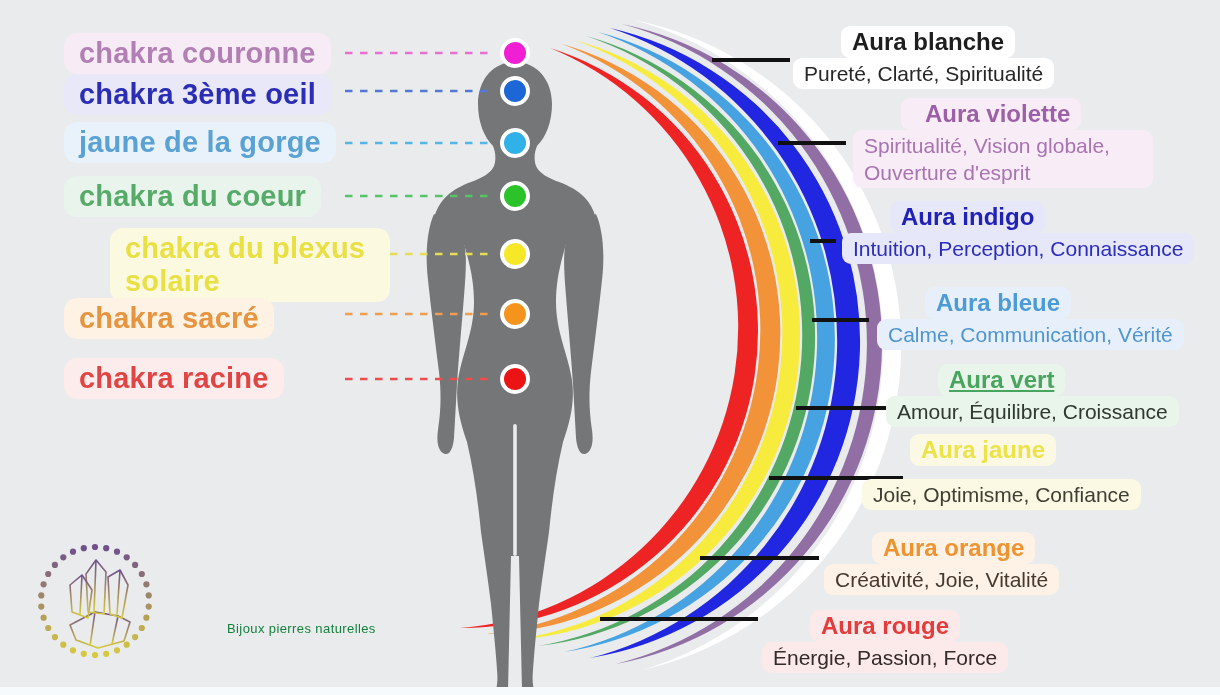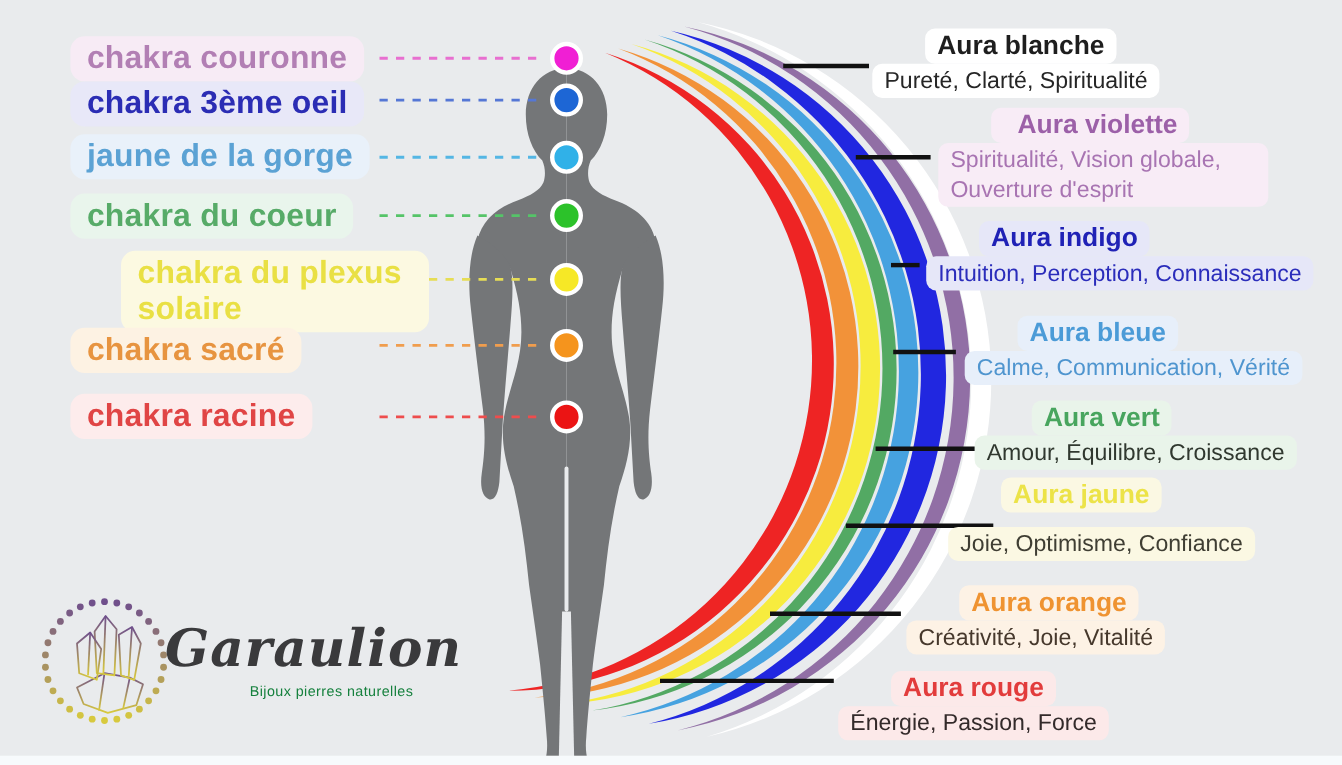--- a/index.html
+++ b/index.html
@@ -146,26 +146,25 @@
     </div>
   <div id="aura-labels">
       <div class="aura-title" style="left: 793px; top: 26px; color: rgb(30, 30, 30); background: rgb(255, 255, 255);">Aura blanche</div>
       <div class="aura-desc" style="left: 793px; top: 58px; color: rgb(38, 38, 38); background: rgb(255, 255, 255);">Pureté, Clarté, Spiritualité</div>
       <div class="aura-title" style="left: 853px; top: 98px; color: rgb(156, 96, 168); background: rgb(248, 236, 246); padding-left: 24px;">Aura violette</div>
       <div class="aura-desc wrap" style="left: 853px; top: 130px; color: rgb(168, 116, 178); background: rgb(248, 236, 246);">Spiritualité, Vision globale, Ouverture d'esprit</div>
       <div class="aura-title" style="left: 842px; top: 201px; color: rgb(32, 34, 182); background: rgb(230, 231, 248);">Aura indigo</div>
       <div class="aura-desc" style="left: 842px; top: 233px; color: rgb(43, 45, 187); background: rgb(230, 231, 248);">Intuition, Perception, Connaissance</div>
       <div class="aura-title" style="left: 877px; top: 287px; color: rgb(75, 155, 215); background: rgb(231, 239, 250);">Aura bleue</div>
       <div class="aura-desc" style="left: 877px; top: 319px; color: rgb(79, 149, 207); background: rgb(231, 239, 250);">Calme, Communication, Vérité</div>
-      <div class="aura-title" style="left: 890px; top: 364px; color: rgb(72, 165, 94); background: rgb(233, 244, 234);">Aura vert</div>
+      <div class="aura-title" style="left: 890px; top: 364px; color: rgb(72, 165, 94); background: rgb(233, 244, 234); text-decoration: underline;">Aura vert</div>
       <div class="aura-desc" style="left: 886px; top: 396px; color: rgb(48, 56, 47); background: rgb(233, 244, 234);">Amour, Équilibre, Croissance</div>
       <div class="aura-title" style="left: 862px; top: 434px; color: rgb(236, 227, 72); background: rgb(251, 248, 227);">Aura jaune</div>
       <div class="aura-desc" style="left: 862px; top: 479px; color: rgb(63, 62, 51); background: rgb(251, 248, 227);">Joie, Optimisme, Confiance</div>
       <div class="aura-title" style="left: 824px; top: 532px; color: rgb(239, 147, 49); background: rgb(253, 242, 229);">Aura orange</div>
       <div class="aura-desc" style="left: 824px; top: 564px; color: rgb(70, 56, 44); background: rgb(253, 242, 229);">Créativité, Joie, Vitalité</div>
       <div class="aura-title" style="left: 762px; top: 610px; color: rgb(226, 60, 60); background: rgb(252, 233, 233);">Aura rouge</div>
       <div class="aura-desc" style="left: 762px; top: 642px; color: rgb(51, 42, 42); background: rgb(252, 233, 233);">Énergie, Passion, Force</div>
     </div>
 
-  <div class="brand">Garaulion</div>
   <div class="tagline">Bijoux pierres naturelles</div>
   <div class="bottom-strip"></div>
 </div>
 
 </body></html>

